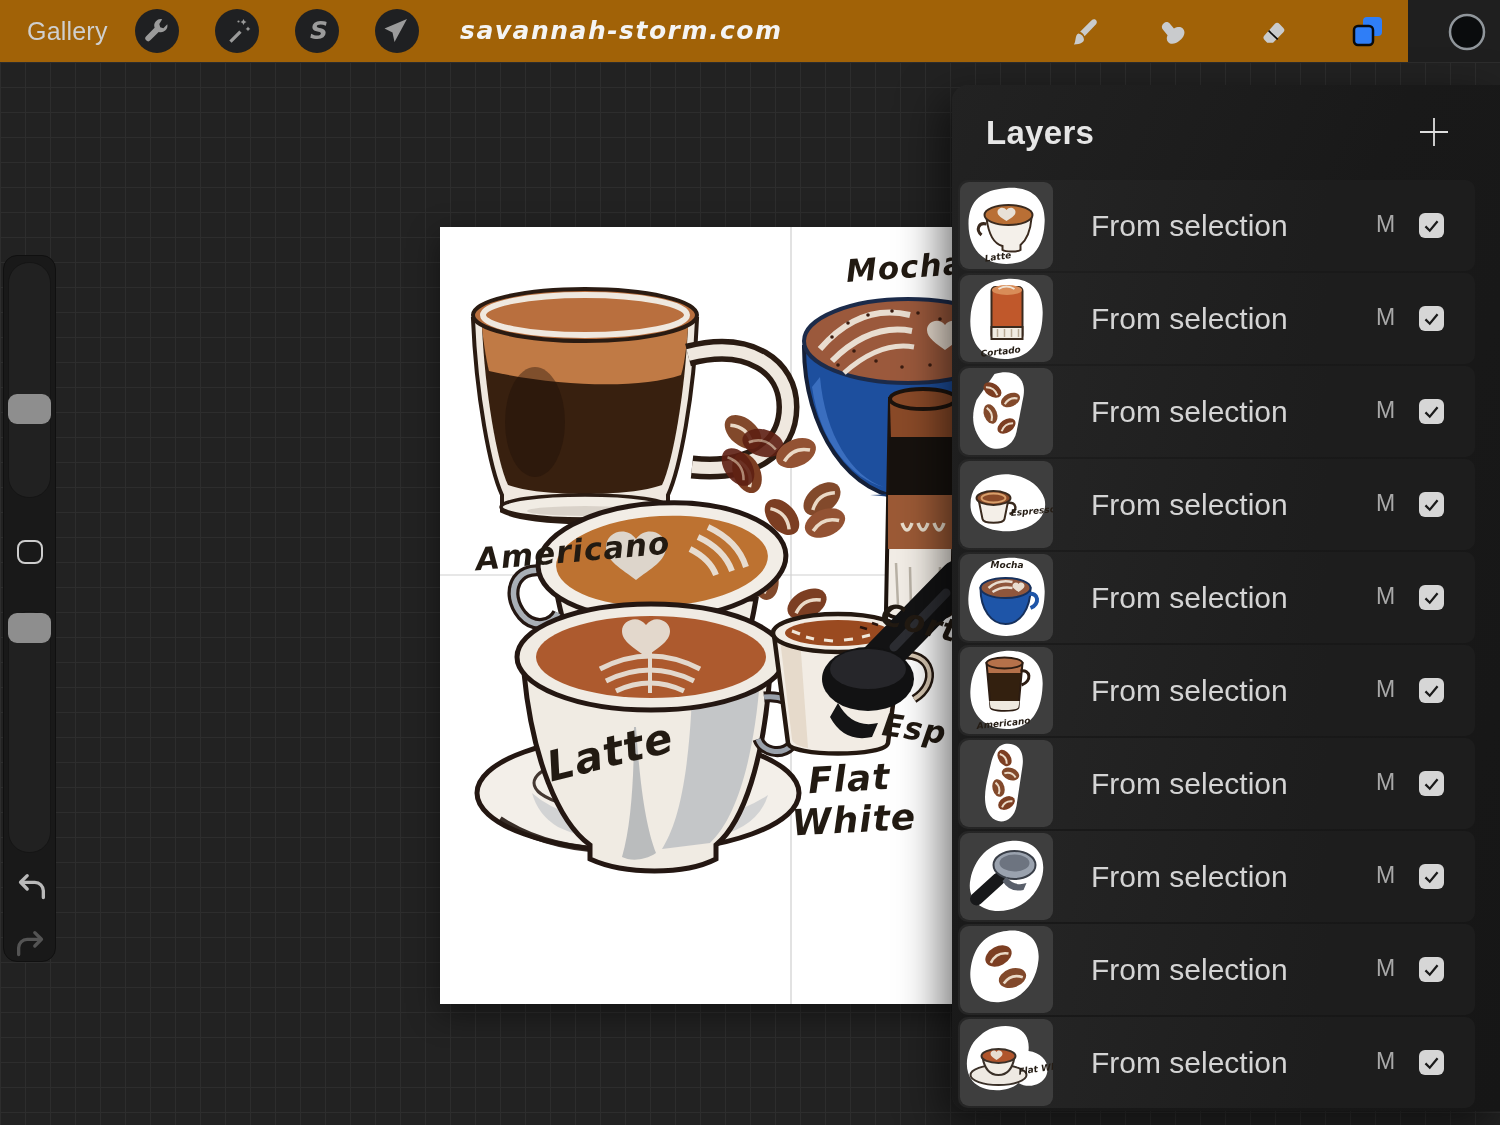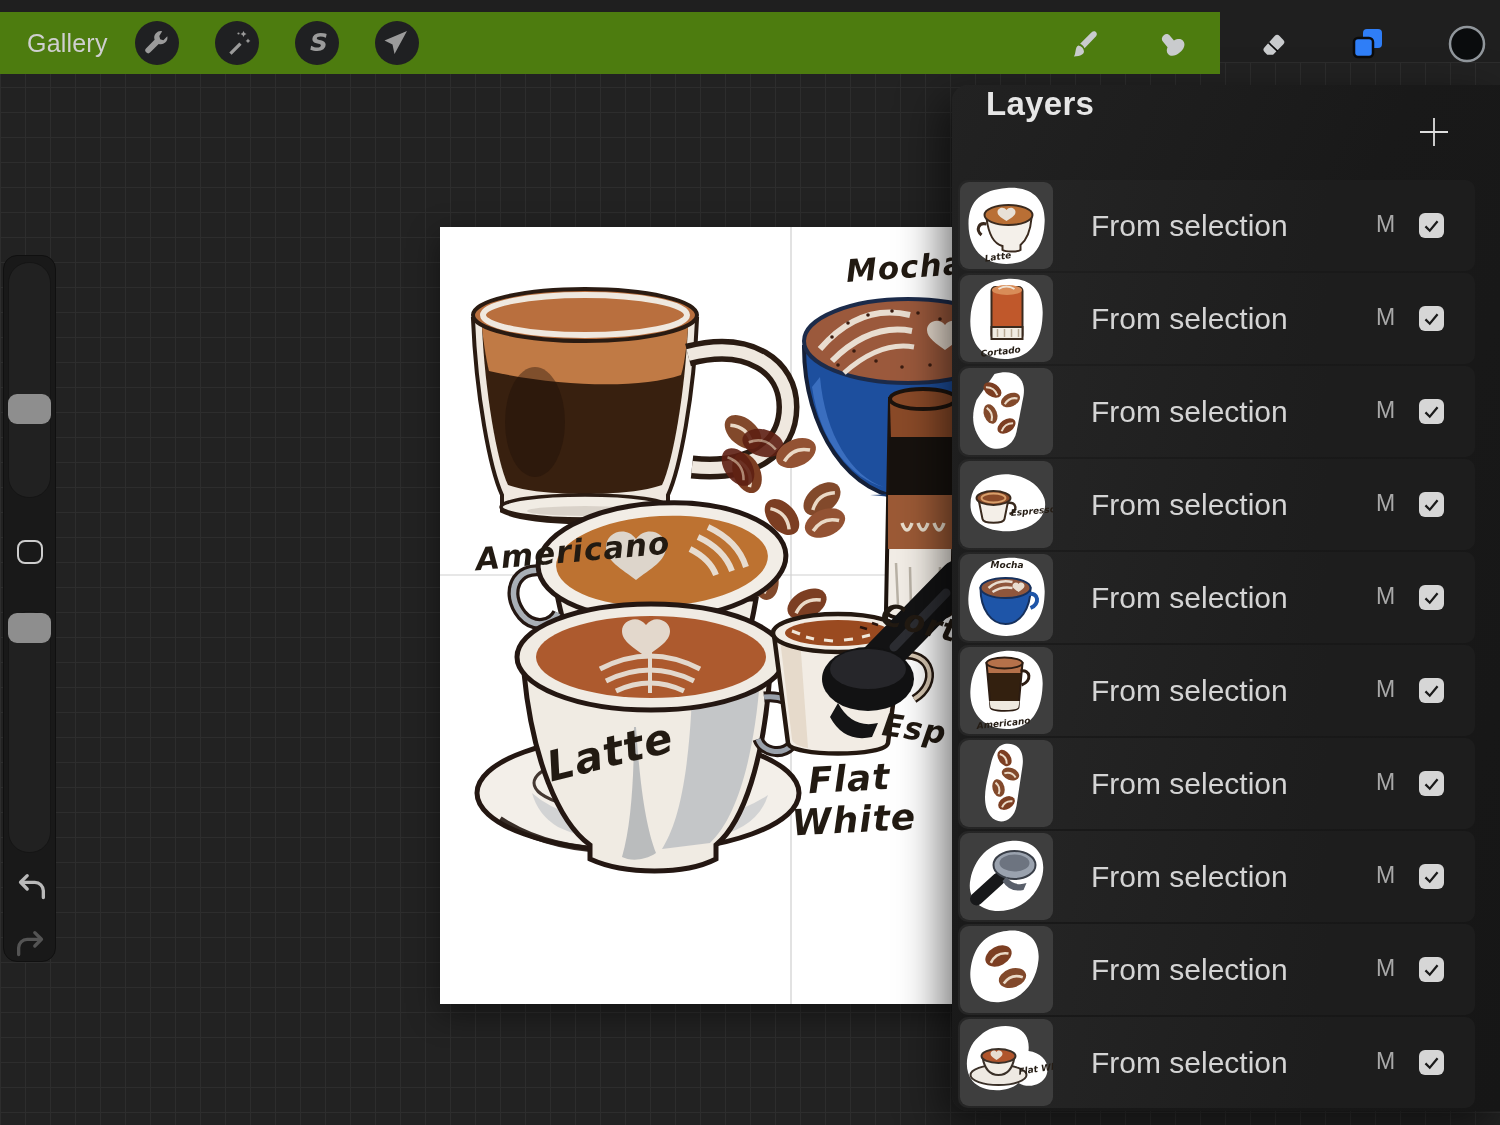--- a/index.html
+++ b/index.html
@@ -1,21 +1,21 @@
 <!DOCTYPE html>
 <html><head>
 <meta charset="utf-8">
 <style>
   * { margin:0; padding:0; box-sizing:border-box; }
   html,body { width:1500px; height:1125px; overflow:hidden; background:#1f1f1f;
               font-family:"Liberation Sans", sans-serif; }
   .stage { position:relative; width:1500px; height:1125px; }
 
   
-  .topbar { position:absolute; left:0; top:12px; width:1220px; height:62px; background:#4d7c0f; z-index:40; }
+  .topbar { position:absolute; left:0; top:0; width:1408px; height:62px; background:#a16207; z-index:40; }
   .gallery-label { position:absolute; left:27px; top:17px; font-size:25px; color:#cfcfcf; letter-spacing:.2px; }
   .tool-circle { position:absolute; top:9px; width:44px; height:44px; border-radius:50%;
                  background:#1f2022; display:flex; align-items:center; justify-content:center; }
   .doc-title { position:absolute; left:460px; top:16px; font-size:25px; color:#f4f4f4;
                font-family:"DejaVu Sans", sans-serif; font-style:italic; font-weight:600; letter-spacing:1.5px; }
   .right-tool { position:absolute; top:13px; width:44px; height:38px; display:flex; align-items:center; justify-content:center; }
 
   
   .workspace { position:absolute; left:0; top:62px; width:1500px; height:1063px;
     background-color:#222222;
@@ -42,21 +42,21 @@
   .handle-opacity { top:357px; }
   .modify-btn { position:absolute; left:13px; top:284px; width:26px; height:24px;
                 border:2.5px solid #cdcdcd; border-radius:8px; background:transparent; }
   .undo-btn { position:absolute; left:8px; top:615px; width:38px; height:34px; }
   .redo-btn { position:absolute; left:8px; top:672px; width:38px; height:34px; }
 
   
   .layers-panel { position:absolute; left:952px; top:23px; width:548px; height:1026px;
     background:linear-gradient(115deg, #222222 0%, #191919 45%, #161616 100%);
     border-radius:16px 0 0 16px; box-shadow:-10px 14px 44px rgba(0,0,0,.55); z-index:30; }
-  .panel-header { position:relative; height:95px; display:flex; padding-left:34px; }
+  .panel-header { position:relative; height:95px; display:flex; align-items:center; padding-left:34px; }
   .panel-title { font-size:33px; font-weight:bold; color:#e6e6e6; letter-spacing:.3px; }
   .add-layer-btn { position:absolute; left:458px; top:23px; width:48px; height:48px;
                    display:flex; align-items:center; justify-content:center; }
   .rows { margin-left:6px; width:517px; }
   .layer-row { position:relative; height:91px; margin-bottom:2px; border-radius:10px;
                background:linear-gradient(100deg,#262626 0%, #1d1d1d 70%);
                display:flex; align-items:center; }
   .layer-thumb { flex:none; width:93px; height:87px; margin-left:2px; border-radius:9px;
                  background:#3e3e3e; overflow:hidden; }
   .layer-label { margin-left:38px; font-size:30px; color:#d4d4d4; }
@@ -91,20 +91,21 @@
       <svg width="32" height="32" viewBox="0 0 32 32">
         <text x="9" y="24" font-size="25" font-weight="700" font-style="italic" font-family="DejaVu Sans, sans-serif" fill="#9b9b9b">S</text>
       </svg>
     </div>
     <div class="tool-circle" style="left:375px">
       <svg width="32" height="32" viewBox="0 0 32 32">
         <polygon points="26,4 13.5,27 11.5,17.5 3.5,13.5" fill="#9b9b9b"></polygon>
       </svg>
     </div>
 
+    <div class="doc-title">savannah-storm.com</div>
 
     <div class="right-tool" style="left:1063px">
       <svg width="34" height="34" viewBox="0 0 32 32">
         <path d="M26 4.5 c1.4 1.2 1.6 2.8 0.4 4.2 L15.6 20 c-0.9 -1.9 -2.3 -3.3 -4.2 -4.2 L22 5.2 C23.2 4 24.8 3.8 26 4.5 z" fill="#c9cbcd"></path>
         <path d="M9.8 17.5 c2.9 0.4 5 2.6 5.2 5.4 0.2 2.8 -2.7 4.6 -9.5 4.9 1.2 -1.6 1.2 -3 1.6 -5.1 0.4 -2.4 0.9 -4.6 2.7 -5.2 z" fill="#c9cbcd"></path>
       </svg>
     </div>
     <div class="right-tool" style="left:1151px">
       <svg width="34" height="34" viewBox="0 0 32 32">
         <g transform="rotate(-40 16 18)">

